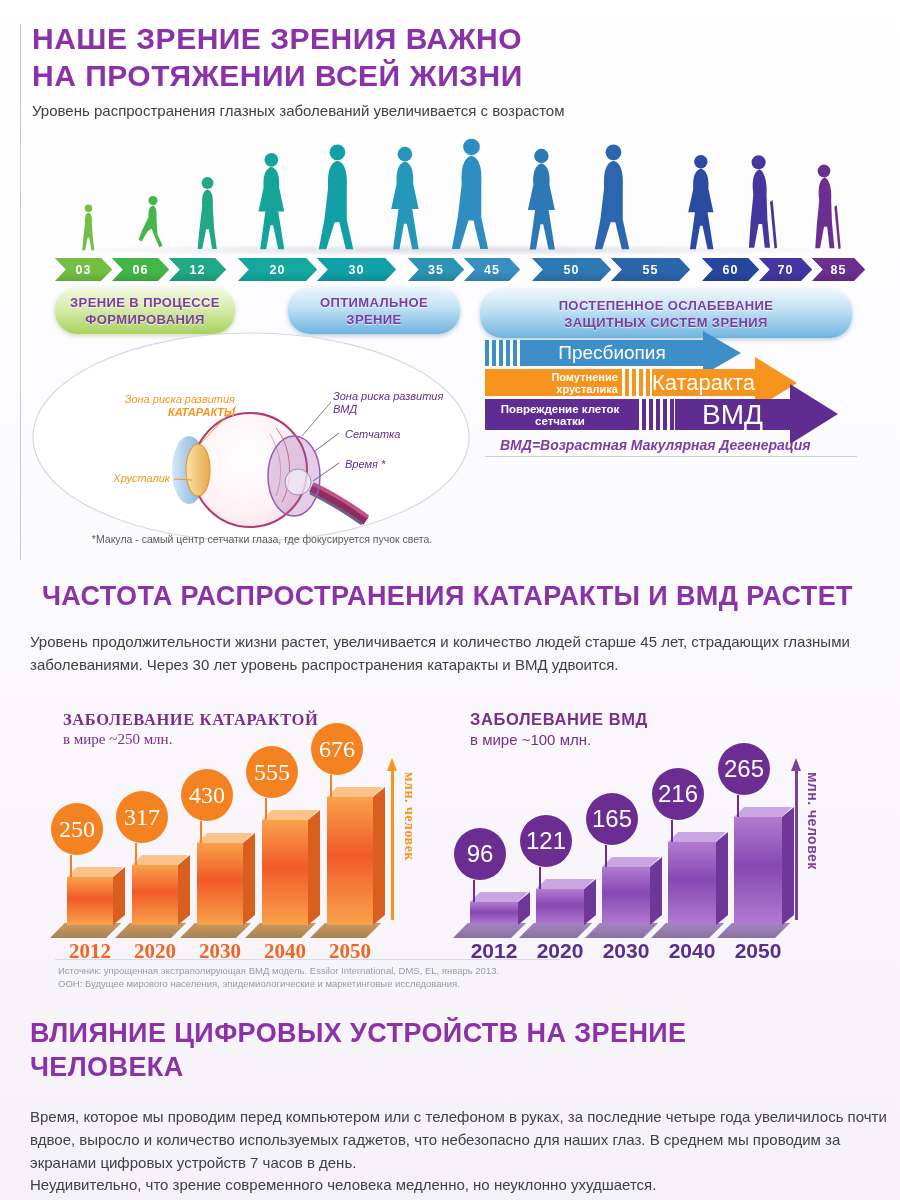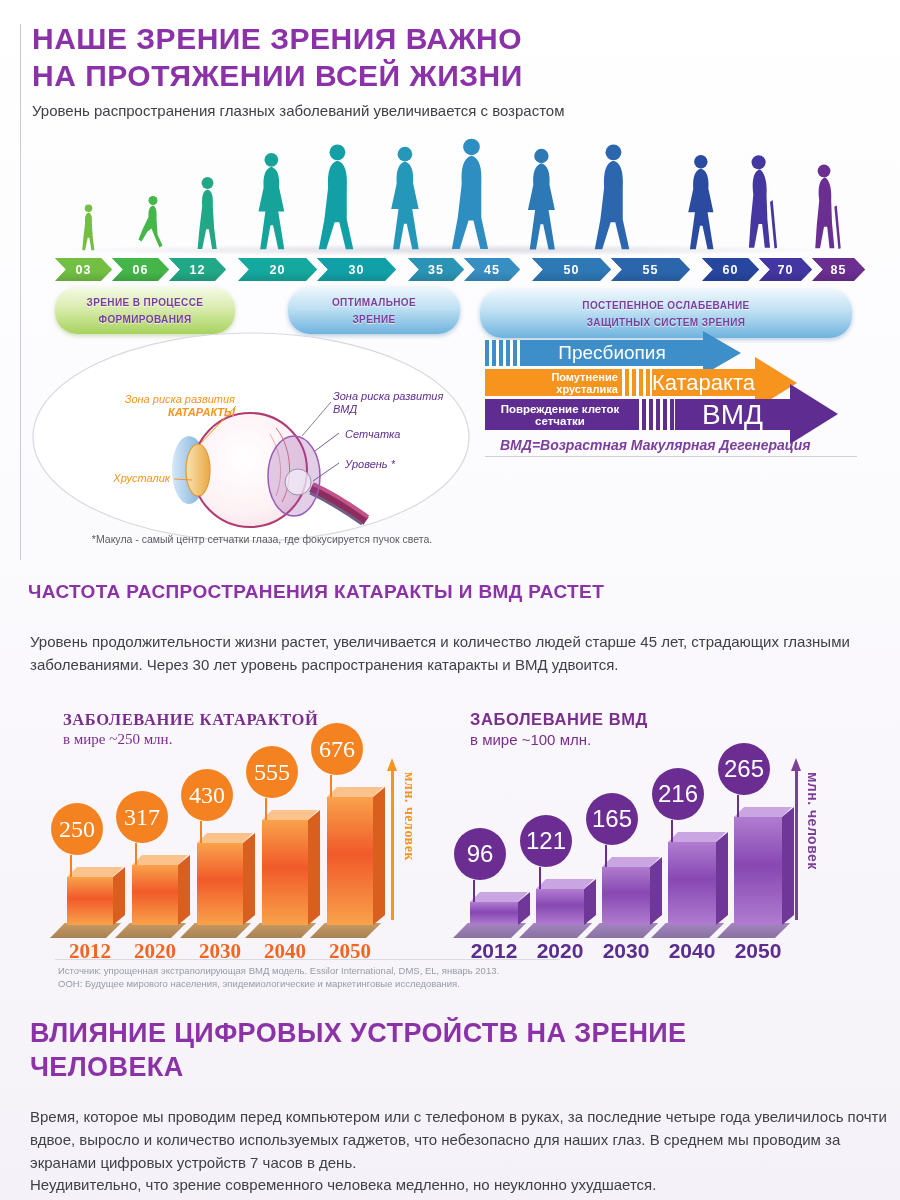--- a/index.html
+++ b/index.html
@@ -18,21 +18,21 @@
         background:radial-gradient(ellipse at center, rgba(120,120,140,.25), rgba(120,120,140,0) 70%); }
   .figure { position:absolute; }
   .chev { position:absolute; top:258px; height:23px;
           clip-path:polygon(0 0, calc(100% - 11px) 0, 100% 50%, calc(100% - 11px) 100%, 0 100%, 11px 50%);
           display:flex; align-items:center; justify-content:center; }
   .chev span { color:#fff; font-size:12.5px; font-weight:700; letter-spacing:1px; }
 
   .bubble { position:absolute; top:287px; height:47px; border-radius:22px;
             display:flex; flex-direction:column; align-items:center; justify-content:center;
             text-align:center; }
-  .bubble span { font-size:10px; font-weight:700; color:#7a3f9d; letter-spacing:.4px; line-height:17px;
+  .bubble span { font-size:13px; font-weight:700; color:#7a3f9d; letter-spacing:.4px; line-height:17px;
                  text-shadow:0 1px 1px rgba(255,255,255,.8); }
   .bubble.green { background:linear-gradient(180deg,#f4fae6 0%,#d9ecae 45%,#a8d25e 100%);
                   box-shadow:0 2px 4px rgba(120,160,60,.35); }
   .bubble.blue  { background:linear-gradient(180deg,#eef7fd 0%,#bfe0f3 45%,#6fb3de 100%);
                   box-shadow:0 2px 4px rgba(60,120,170,.35); }
 
   .eye-svg { left:26px; top:330px; }
   .eye-label { position:absolute; font-size:11px; line-height:13px;font-style:italic; }
   .eye-label.orange { color:#f7941d; }
   .eye-label.purple { color:#5f2d91; }
@@ -43,21 +43,21 @@
   .arrow-row { position:absolute; display:flex; align-items:stretch; }
   .arrow-head { position:absolute; width:0; height:0; }
   .stripes { height:100%; }
   .arrow-main { color:#fff; display:flex; align-items:center; justify-content:center; height:100%; }
   .arrow-sub { color:#fff; font-size:11px; line-height:12px; font-weight:600; display:flex;
                flex-direction:column; align-items:center; justify-content:center; height:100%; text-align:center; }
   .vmd-legend { left:500px; top:437px; font-size:14px; font-weight:700; font-style:italic; color:#7c3f9e; }
   .legend-rule { left:485px; top:456px; width:372px; height:1px; background:#cfcfd8; }
 
   
-  .h2 { left:28px; top:581px; font-size:19px; font-weight:600; color:#8c32a8; letter-spacing:.4px; }
+  .h2 { left:42px; top:581px; font-size:27px; font-weight:600; color:#8c32a8; letter-spacing:.4px; }
   .para { font-size:15px; line-height:23px; color:#3f4049; }
   .p2 { left:30px; top:630px; width:845px; }
 
   .chart { position:absolute; width:400px; height:262px; }
   .chart-title { position:absolute; left:8px; top:10px; font-size:16.5px; font-weight:700;
                  letter-spacing:.6px; color:#7b2d8e; }
   .chart-sub { position:absolute; left:8px; top:31px; font-size:15px; color:#7b2d8e; }
   .bar-front, .bar-top, .bar-side, .bar-base, .badge, .badge-line, .year, .axis-line, .axis-head, .axis-label { position:absolute; }
   .badge { width:52px; height:52px; border-radius:50%; color:#fff; font-size:24px;
            display:flex; align-items:center; justify-content:center; z-index:5; }
@@ -226,21 +226,21 @@
   <div class="abs eye-label orange" style="left:110px;top:393px;width:125px;text-align:right;">
     <div>Зона риска развития</div>
     <div class="strong">КАТАРАКТЫ</div>
   </div>
   <div class="abs eye-label orange" style="left:90px;top:472px;width:80px;text-align:right;">Хрусталик</div>
   <div class="abs eye-label purple strong" style="left:333px;top:390px;width:130px;">
     <div>Зона риска развития</div>
     <div>ВМД</div>
   </div>
   <div class="abs eye-label purple" style="left:345px;top:428px;">Сетчатка</div>
-  <div class="abs eye-label purple" style="left:345px;top:458px;">Уровень *</div>
+  <div class="abs eye-label purple" style="left:345px;top:458px;">Время *</div>
   <div class="abs eye-footnote">*Макула - самый центр сетчатки глаза, где фокусируется пучок света.</div>
 
   <div class="arrow-row" style="left:485px;top:340px;width:218px;height:26px;background:#3e8ec9;">
     <div class="stripes" style="width:36px;background:repeating-linear-gradient(90deg,#3e8ec9 0 4px,#ffffff 4px 7px);"></div>
     <div class="arrow-main" style="flex:1;font-size:19px;">Пресбиопия</div>
   </div>
   <div class="arrow-head" style="left:703px;top:331px;border-top:22px solid transparent;border-bottom:22px solid transparent;border-left:38px solid #3e8ec9;"></div>
 
   <div class="arrow-row" style="left:485px;top:369px;width:270px;height:27px;background:#f7941e;">
     <div class="arrow-sub" style="width:140px;align-items:flex-end;">

